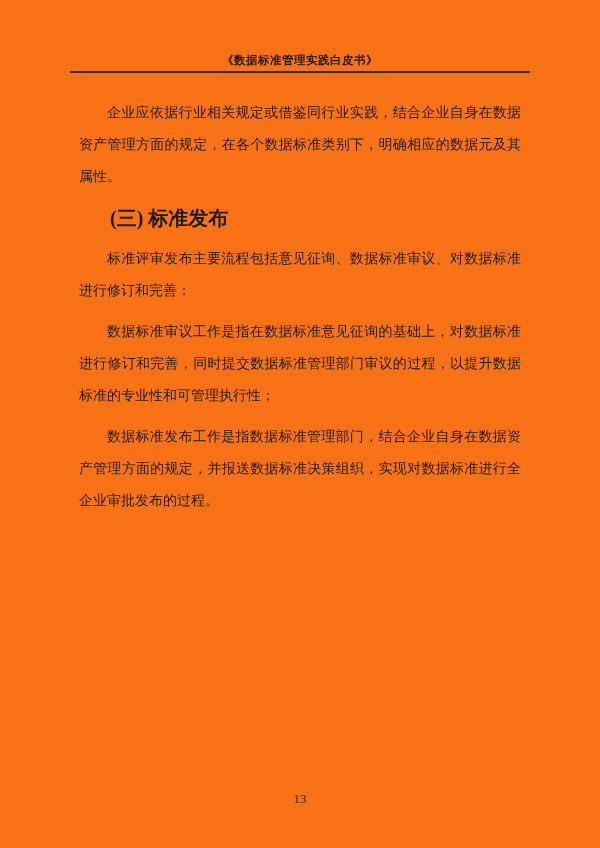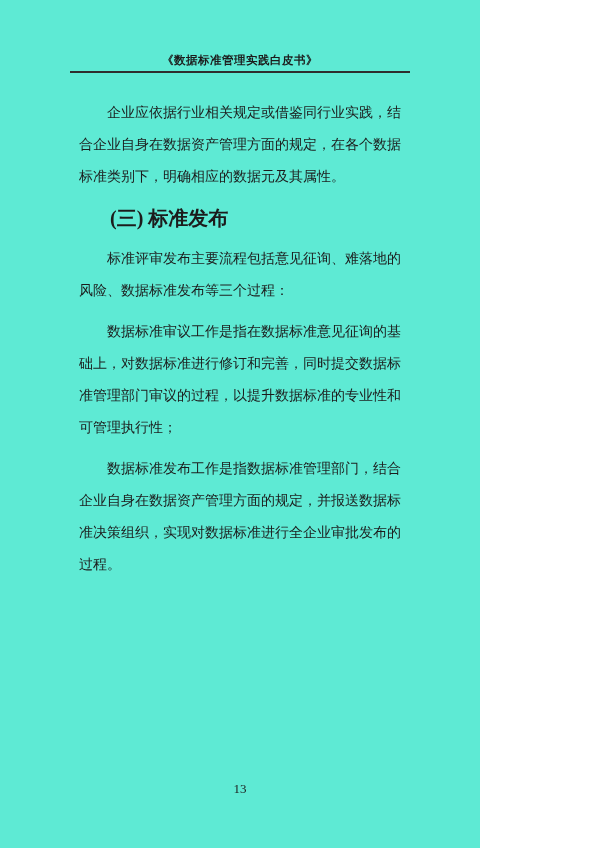--- a/index.html
+++ b/index.html
@@ -9,23 +9,23 @@
   }
   body {
     width: 600px;
     height: 848px;
     overflow: hidden;
     font-family: "Liberation Serif", "DejaVu Serif", serif;
     color: #1c1c1c;
   }
   .page {
     position: relative;
-    width: 480px;
+    width: 600px;
     height: 848px;
-    background: #5eead4;
+    background: #f97316;
   }
   .page-header {
     margin: 0 70px;
     padding-top: 53px;
     padding-bottom: 3px;
     border-bottom: 2px solid #2e2e2e;
     text-align: center;
   }
   .header-title {
     font-size: 11.5px;
@@ -53,21 +53,21 @@
     text-indent: 2em;
   }
   .item {
     margin: 0;
     font-size: 14px;
     line-height: 32px;
     text-indent: 2em;
   }
   .page-footer {
     position: absolute;
-    bottom: 51px;
+    bottom: 41px;
     left: 0;
     width: 100%;
     text-align: center;
   }
   .page-number {
     font-size: 13px;
     color: #1c1c1c;
   }
 </style>
 </head>
@@ -78,21 +78,21 @@
   <header class="page-header">
     <div class="header-title">《数据标准管理实践白皮书》</div>
   </header>
 
   <main class="page-body">
     <p class="para">企业应依据行业相关规定或借鉴同行业实践，结合企业自身在数据资产管理方面的规定，在各个数据标准类别下，明确相应的数据元及其属性。</p>
 
     <h2 class="heading">(三) 标准发布</h2>
 
 
-    <p class="para">标准评审发布主要流程包括意见征询、难落地的风险、数据标准发布等三个过程：</p>
+    <p class="para">标准评审发布主要流程包括意见征询、数据标准审议、对数据标准进行修订和完善：</p>
 
 
 
 
     <p class="para">数据标准审议工作是指在数据标准意见征询的基础上，对数据标准进行修订和完善，同时提交数据标准管理部门审议的过程，以提升数据标准的专业性和可管理执行性；</p>
 
 
     <p class="para">数据标准发布工作是指数据标准管理部门，结合企业自身在数据资产管理方面的规定，并报送数据标准决策组织，实现对数据标准进行全企业审批发布的过程。</p>
   </main>
 

